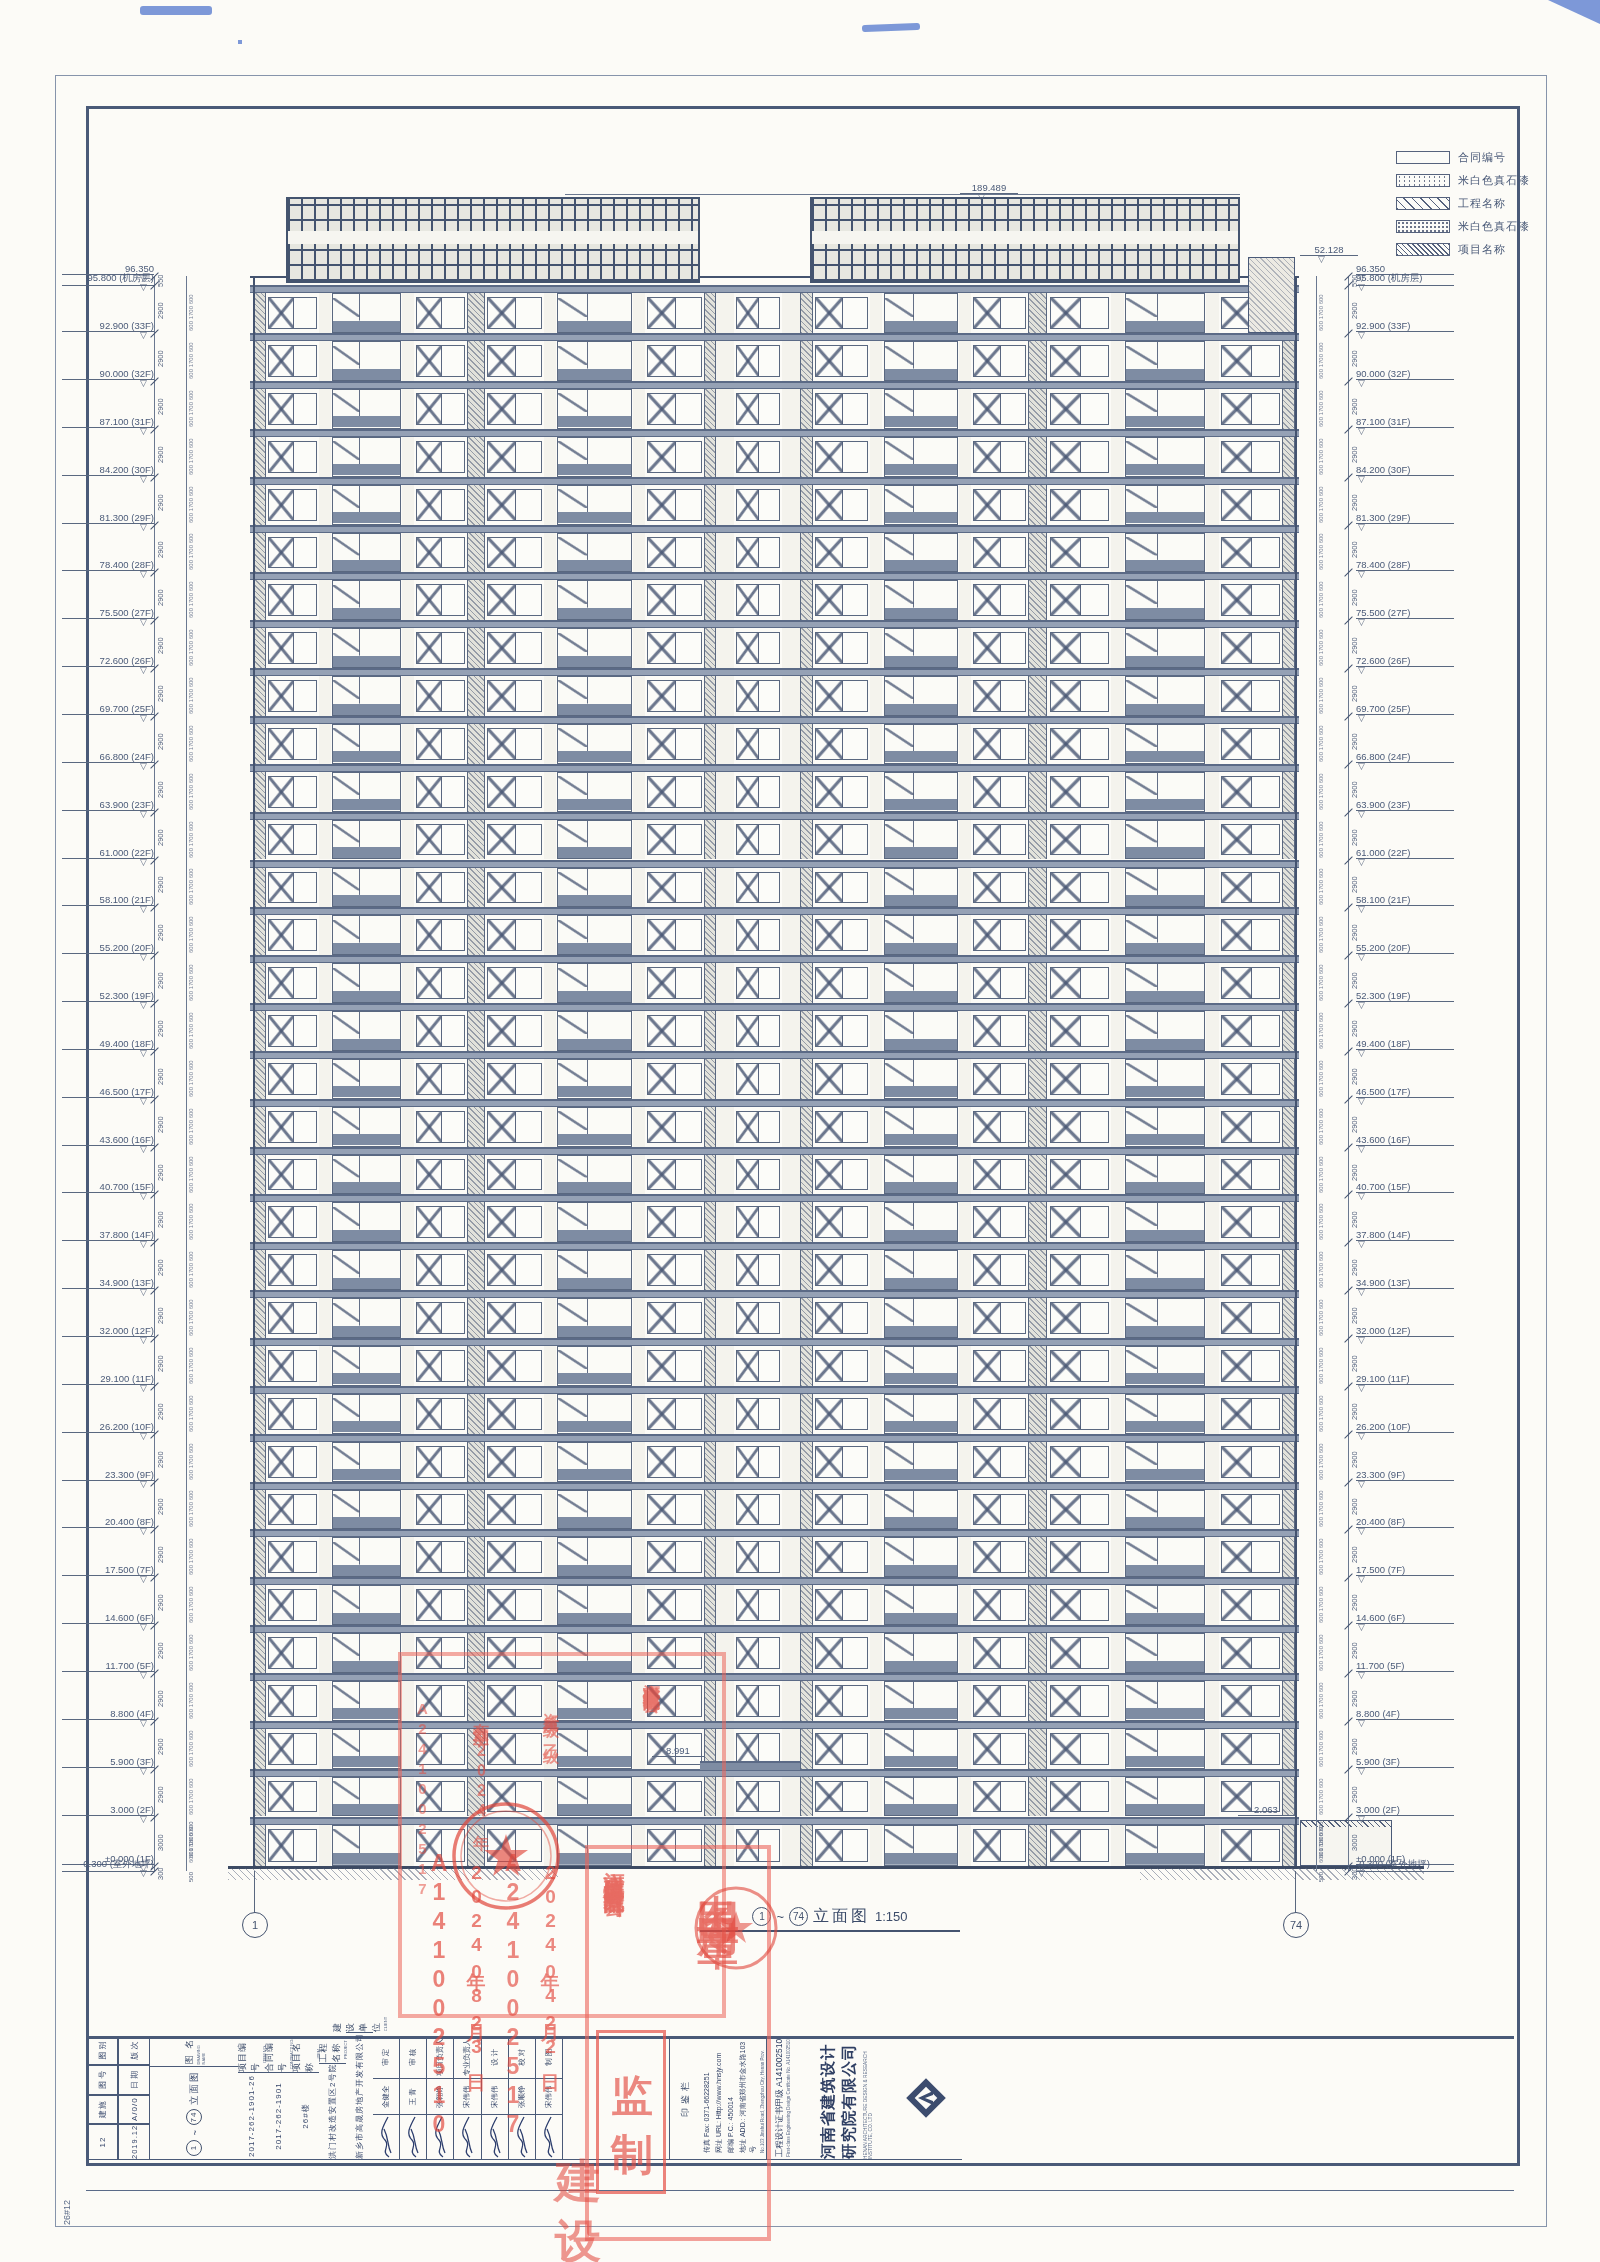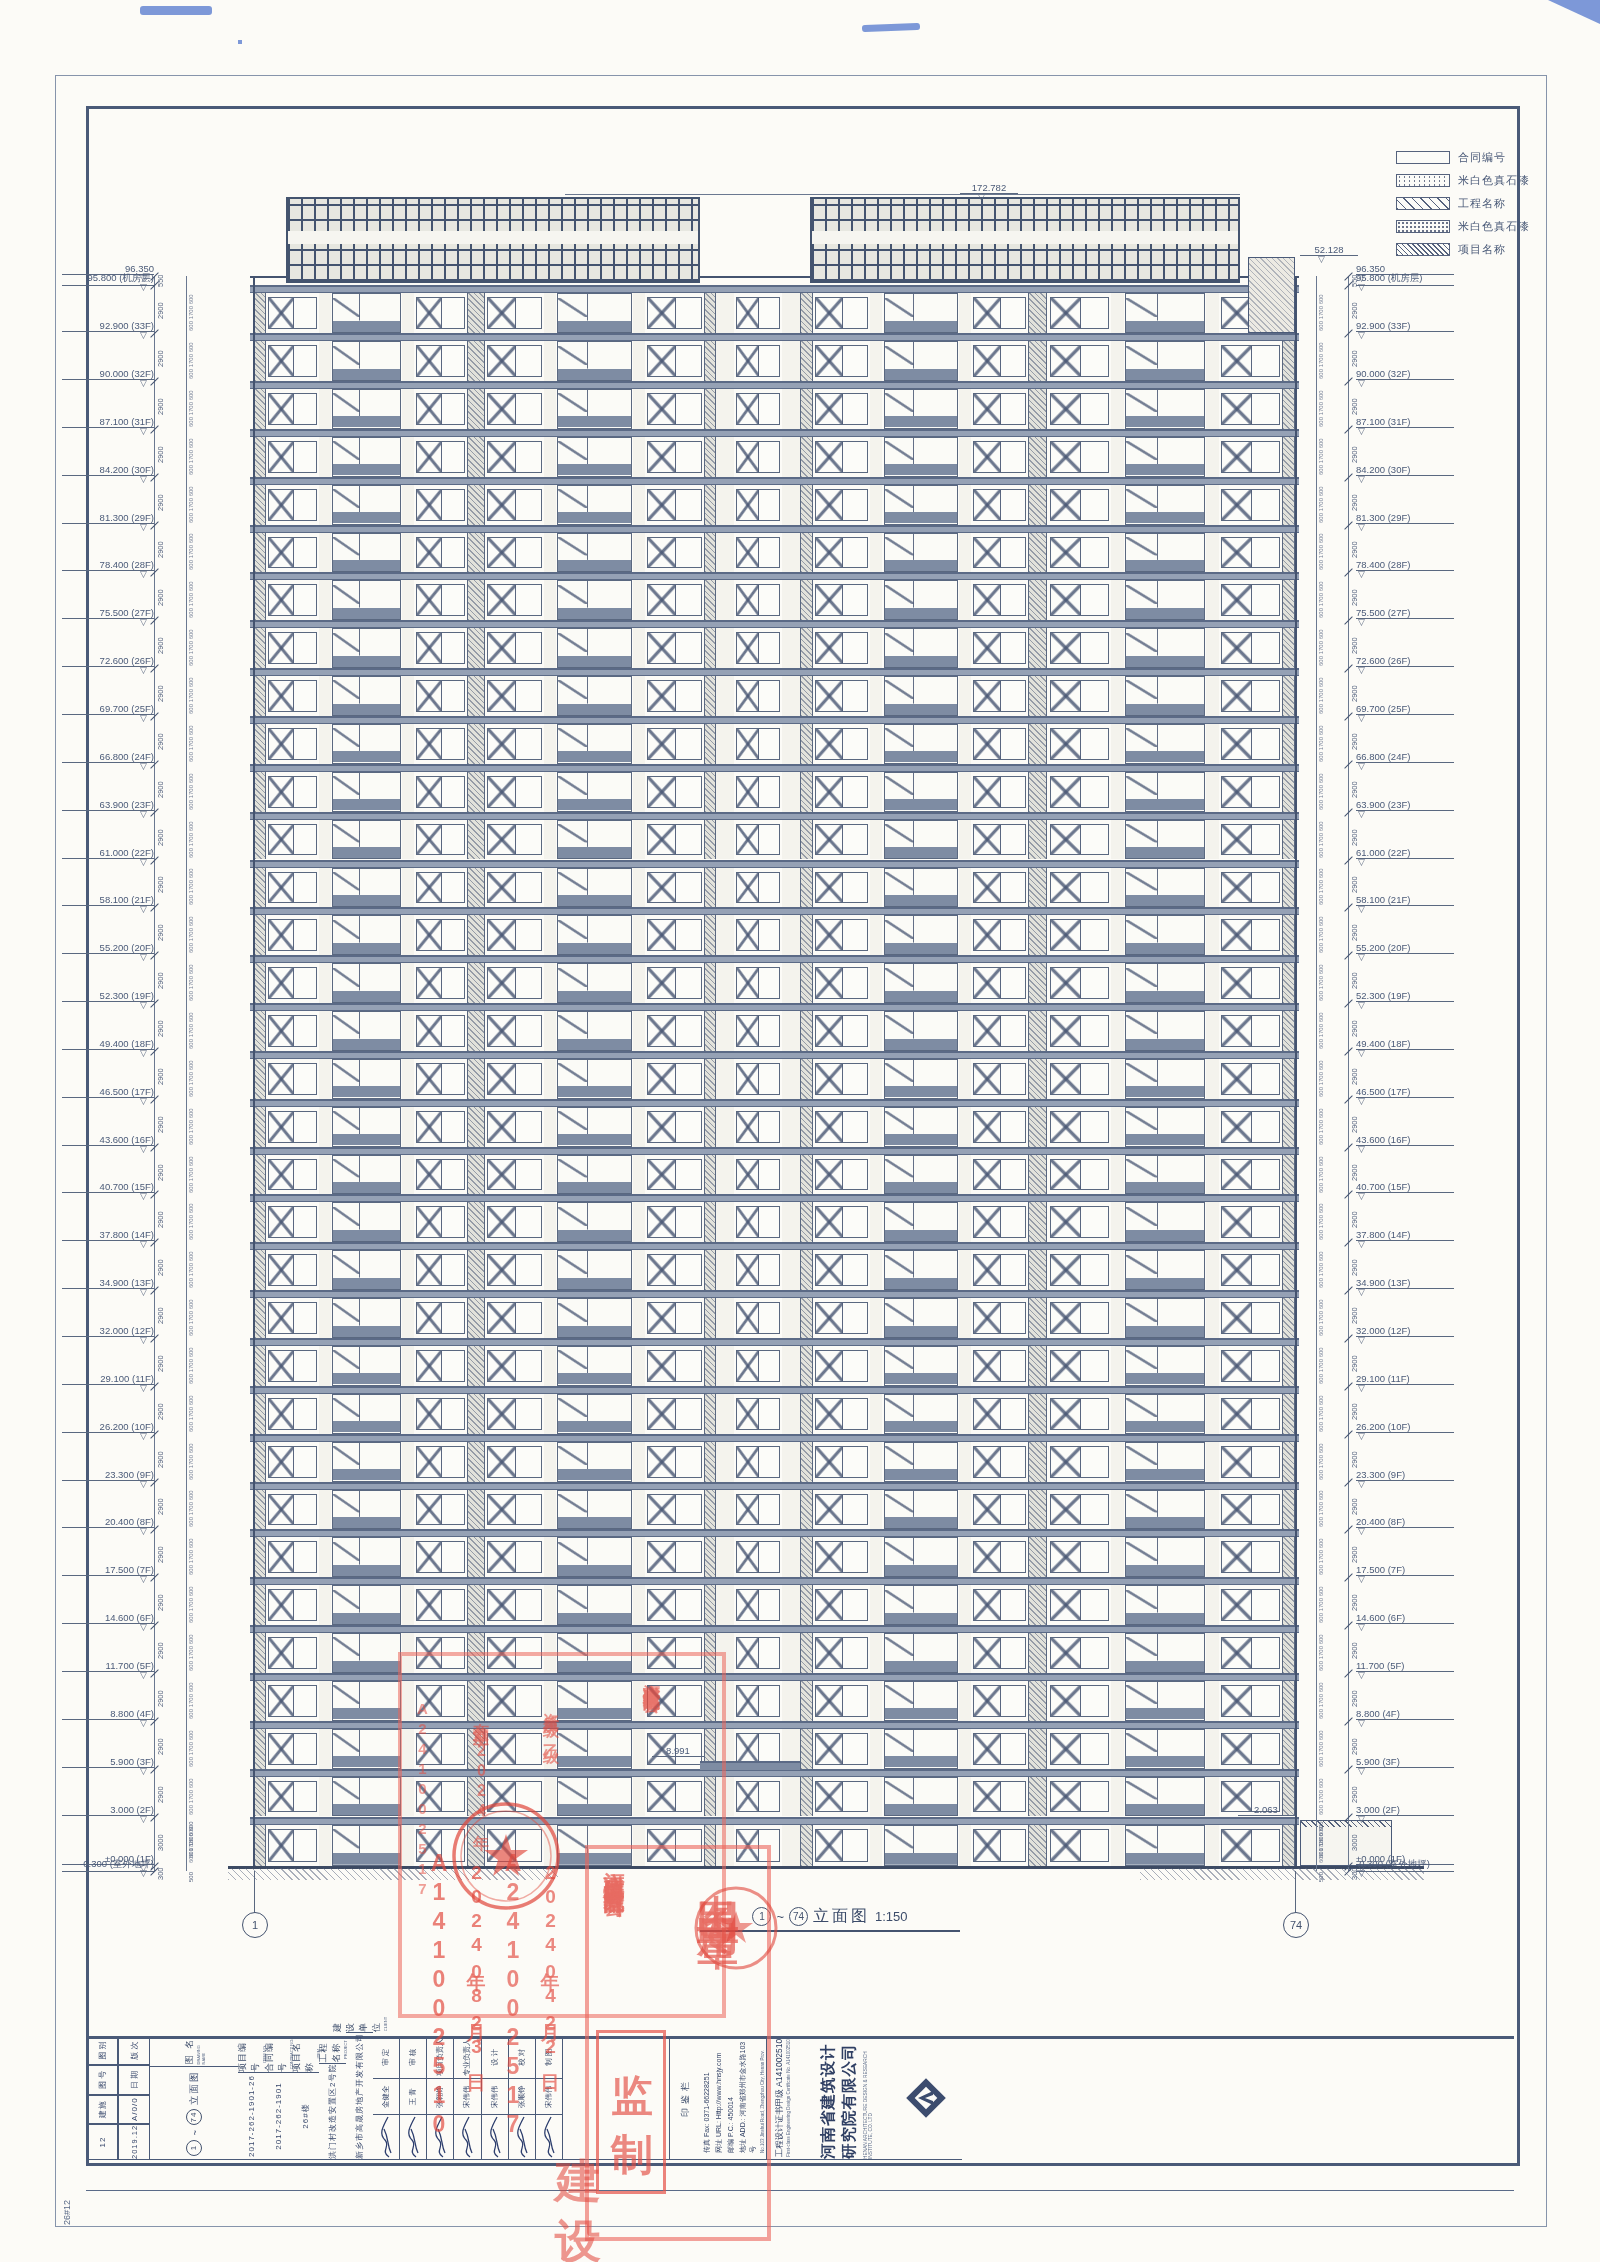--- a/index.html
+++ b/index.html
@@ -1236,21 +1236,21 @@
       <div class="lvl" style="left: 1356px; top: 1803.5px; width: 98px; text-align: left;">3.000 (2F)</div>
       <div class="tri" style="left: 1358px; top: 1814.5px;">▽</div>
       <div class="lvl" style="left: 62px; top: 1853px; width: 92px; text-align: right;">±0.000 (1F)</div>
       <div class="tri" style="left: 140px; top: 1864px;">▽</div>
       <div class="lvl" style="left: 1356px; top: 1853px; width: 98px; text-align: left;">±0.000 (1F)</div>
       <div class="tri" style="left: 1358px; top: 1864px;">▽</div>
       <div class="lvl" style="left: 62px; top: 1857.95px; width: 92px; text-align: right;">-0.300 (室外地坪)</div>
       <div class="tri" style="left: 140px; top: 1868.95px;">▽</div>
       <div class="lvl" style="left: 1356px; top: 1857.95px; width: 98px; text-align: left;">-0.300 (室外地坪)</div>
       <div class="tri" style="left: 1358px; top: 1868.95px;">▽</div>
-      <div class="lvl" style="left: 960px; top: 181.55px; width: 58px; text-align: center;">172.782</div>
+      <div class="lvl" style="left: 960px; top: 181.55px; width: 58px; text-align: center;">189.489</div>
       <div class="tri" style="left: 978px; top: 192.55px;">▽</div>
       <div class="lvl" style="left: 1300px; top: 244.25px; width: 58px; text-align: center;">52.128</div>
       <div class="tri" style="left: 1318px; top: 255.25px;">▽</div>
       <div class="lvl" style="left: 1238px; top: 1803.8px; width: 56px; text-align: center;">2.063</div>
       <div class="lvl" style="left: 652px; top: 1745.22px; width: 52px; text-align: center;">8.991</div>
       <div class="chain" style="left: 154px; top: 276px; height: 1595px;"></div>
       <div class="chain" style="left: 186px; top: 276px; height: 1595px;"></div>
       <div class="tk" style="left: 149px; top: 1866px;"></div>
       <div class="tk" style="left: 149px; top: 1816.5px;"></div>
       <div class="tk" style="left: 149px; top: 1768.65px;"></div>

